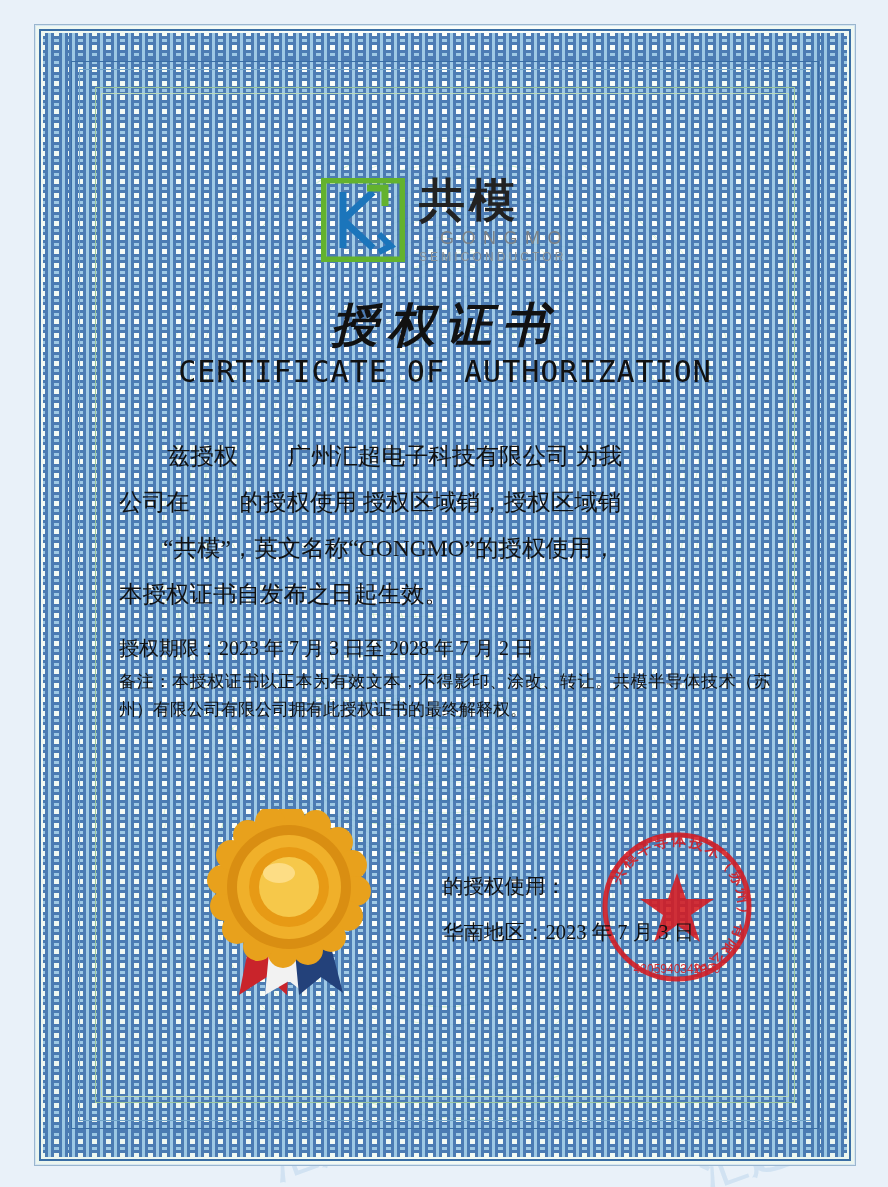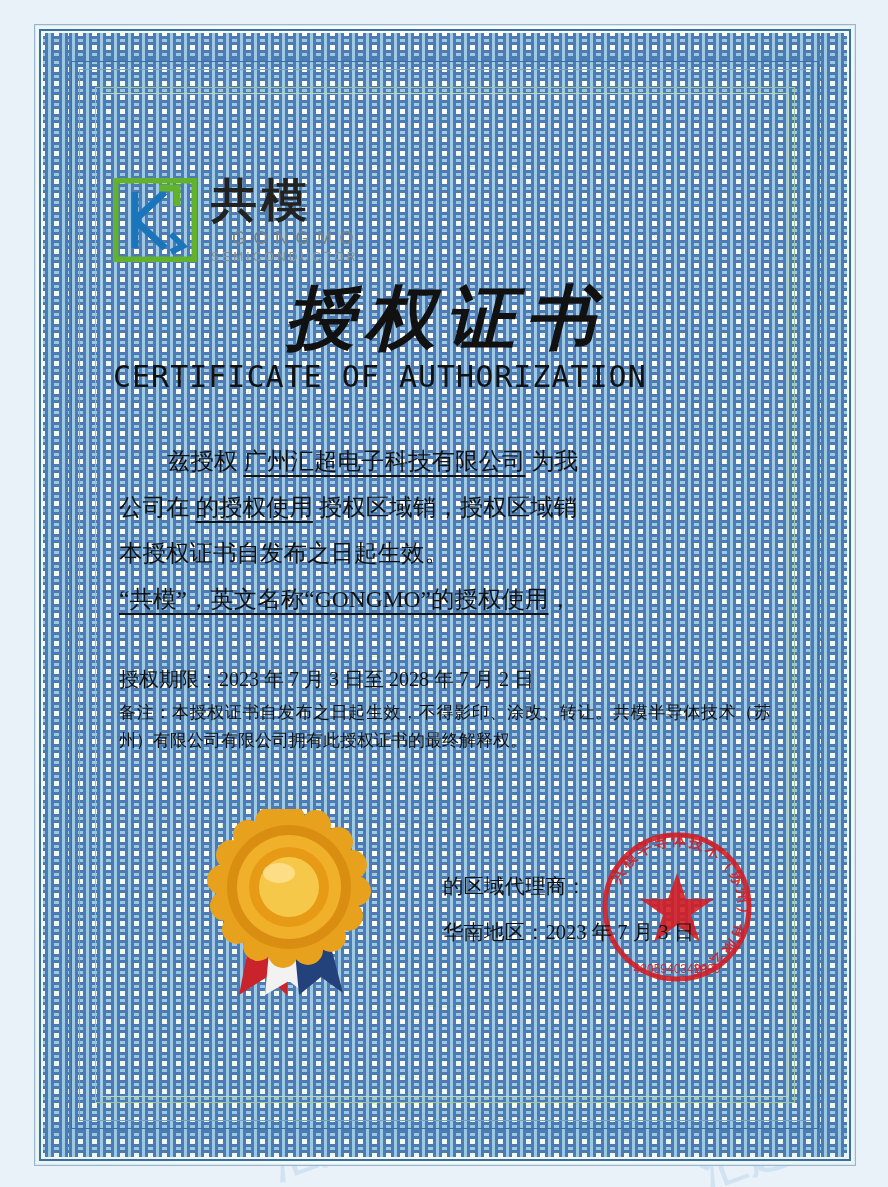--- a/index.html
+++ b/index.html
@@ -100,20 +100,21 @@
     left: 78px;
     top: 80px;
     width: 664px;
     height: 980px;
   }
 
   
   .logo-row {
     display: flex;
     align-items: center;
+    justify-content: center;
     gap: 14px;
     margin-top: 72px;
   }
   .logo-mark {
     width: 84px;
     height: 84px;
     position: relative;
   }
   .logo-text {
     line-height: 1;
@@ -137,63 +138,64 @@
   .logo-en2 {
     font-family: "Liberation Sans", sans-serif;
     font-size: 12px;
     color: #8a9196;
     letter-spacing: 3.1px;
     margin-top: 4px;
   }
 
   
   .title-cn {
-    margin-top: 20px;
+    margin-top: 38px;
     text-align: center;
     font-family: "DejaVu Serif", serif;
-    font-size: 70px;
+    font-size: 47px;
     font-weight: bold;
     font-style: italic;
     color: #111;
     letter-spacing: 10px;
     line-height: 1;
   }
   .title-en {
     margin-top: 6px;
+    text-align: center;
     font-family: "DejaVu Sans Mono", monospace;
     font-size: 30px;
     color: #111;
     letter-spacing: 1px;
   }
 
   
   .body-block {
     margin-top: 44px;
     padding: 0 6px;
     font-family: "Liberation Serif", serif;
     font-size: 23.5px;
     color: #111;
     line-height: 46px;
     text-align: justify;
   }
   .body-line {
     white-space: nowrap;
   }
   .ul {
-    text-decoration: underline;
     text-underline-offset: 6px;
+    margin-left: 44px;
   }
   .indent {
     display: inline-block;
     width: 48px;
   }
 
   
   .terms {
-    margin-top: 44px;
+    margin-top: 18px;
     padding: 0 6px;
     font-family: "Liberation Serif", serif;
     color: #111;
   }
   .terms-period {
     font-size: 20px;
     margin-bottom: 6px;
   }
   .terms-note {
     font-size: 17px;
@@ -344,31 +346,31 @@
         <div class="body-line">
           <span class="indent"></span><span>兹授权</span>
           <span class="ul">广州汇超电子科技有限公司</span>
           <span>为我</span>
         </div>
         <div class="body-line">
           <span>公司在</span>
           <span class="ul">的授权使用</span>
           <span>授权区域销，授权区域销</span>
         </div>
-        <div class="body-line">本授权证书自发布之日起生效。</div>
         <div class="body-line">
           <span class="ul">“共模”，英文名称“GONGMO”的授权使用</span><span>，</span>
         </div>
+        <div class="body-line">本授权证书自发布之日起生效。</div>
       </div>
 
       <div class="terms">
         <div class="terms-period">
           <span>授权期限：</span><span>2023 年 7 月 3 日至 2028 年 7 月 2 日</span>
         </div>
-        <div class="terms-note">备注：本授权证书自发布之日起生效，不得影印、涂改、转让。共模半导体技术（苏州）有限公司有限公司拥有此授权证书的最终解释权。</div>
+        <div class="terms-note">备注：本授权证书以正本为有效文本，不得影印、涂改、转让。共模半导体技术（苏州）有限公司有限公司拥有此授权证书的最终解释权。</div>
       </div>
 
       <div class="footer">
 
         <div class="medal">
           <svg viewBox="0 0 190 190" width="190" height="190">
 
             <path d="M62 96 L44 186 L72 168 L92 186 L96 104 Z" fill="#c9242b"></path>
             <path d="M78 100 L70 186 L94 172 L112 186 L112 104 Z" fill="#f2f2f2"></path>
             <path d="M96 100 L104 186 L126 168 L148 184 L126 100 Z" fill="#23417a"></path>
@@ -410,21 +412,21 @@
             <circle cx="84" cy="84" r="72" fill="none" stroke="#d61b21" stroke-width="5"></circle>
             <polygon fill="#d61b21" points="84,50 93,76 121,76 98,92 107,119 84,102 61,119 70,92 47,76 75,76"></polygon>
             <text font-family="'Liberation Sans', sans-serif" font-size="15" fill="#d61b21" font-weight="bold" letter-spacing="2">
               <textPath href="#stamparc" startOffset="6%">共模半导体技术（苏州）有限公司</textPath>
             </text>
             <text x="84" y="150" text-anchor="middle" font-family="'Liberation Sans', sans-serif" font-size="12" fill="#d61b21">4205940342909</text>
           </svg>
         </div>
 
         <div class="sign-lines">
-          <div>的区域代理商：</div>
+          <div>的授权使用：</div>
           <div>
             <span>华南地区：</span><span>2023 年 7 月 3 日</span>
           </div>
         </div>
       </div>
 
     </div>
   </div>
 </div>
 

